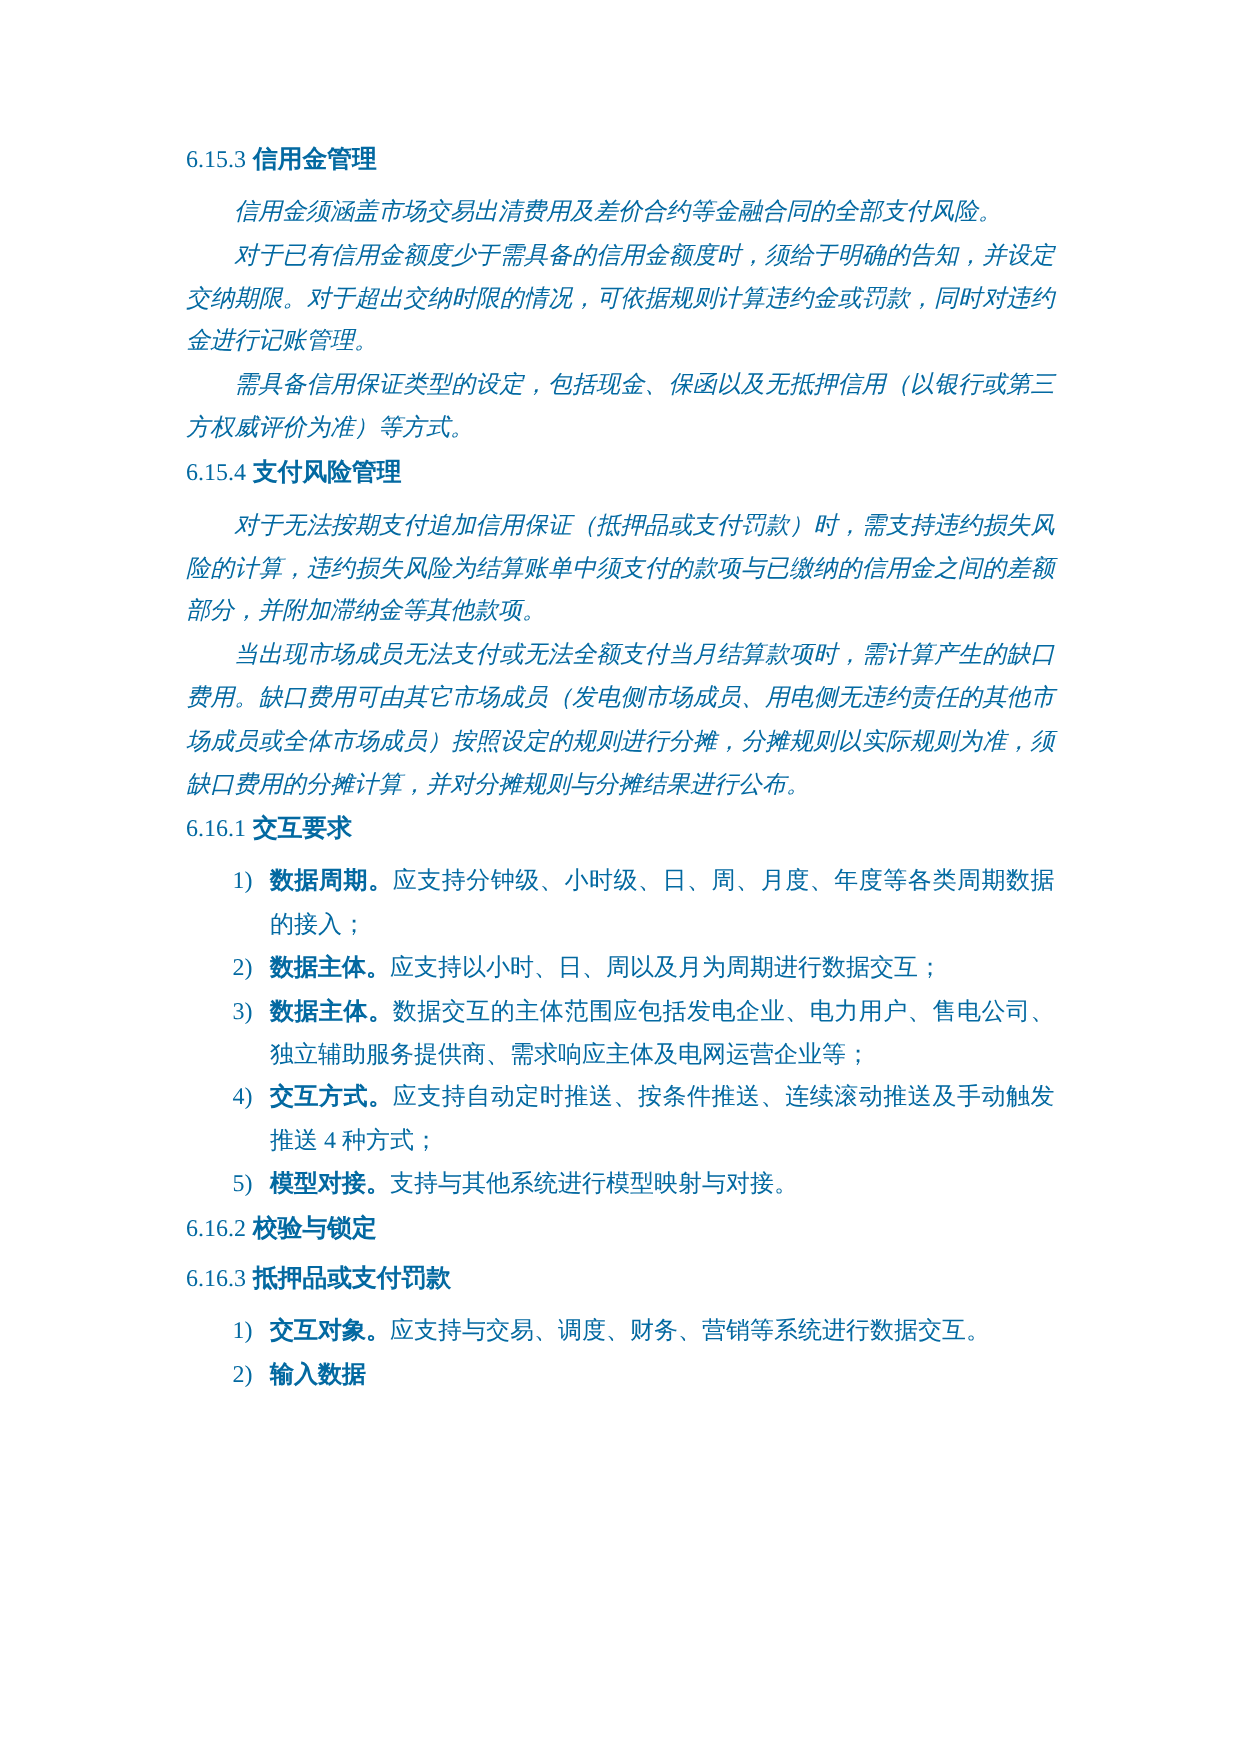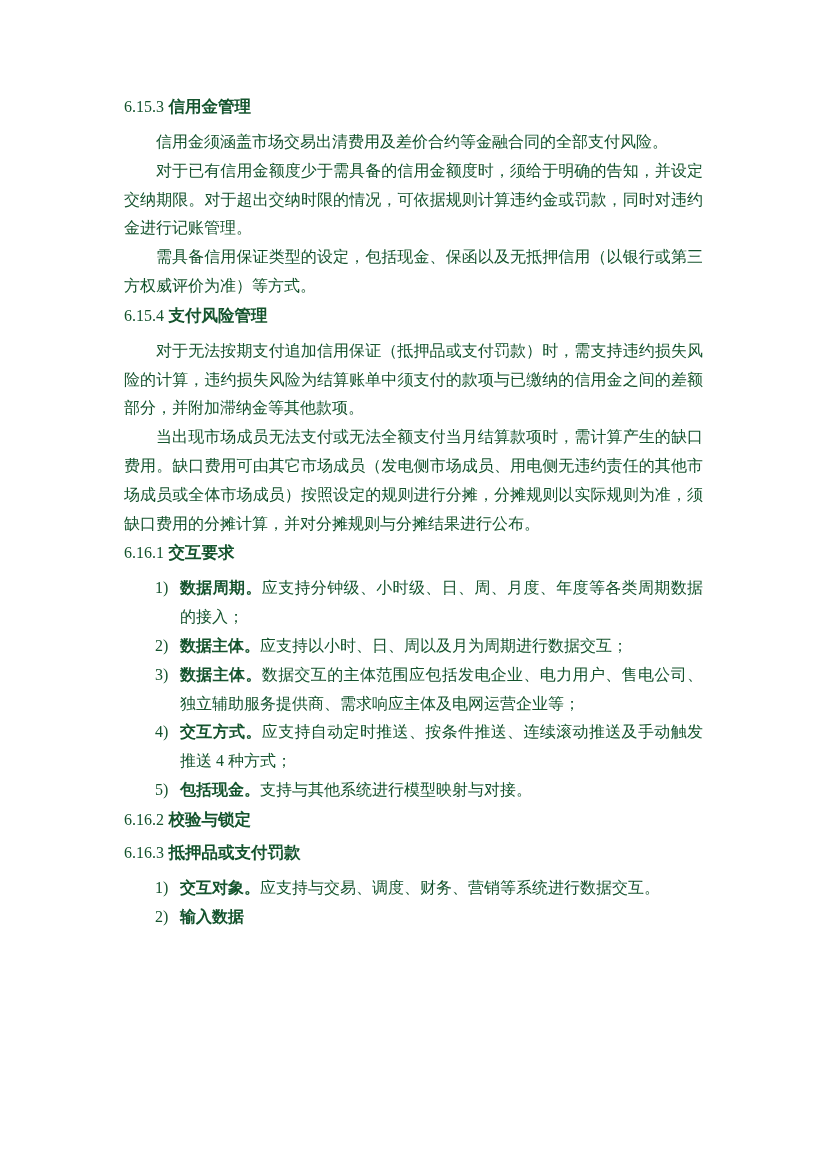--- a/index.html
+++ b/index.html
@@ -6,21 +6,21 @@
     margin: 0;
     padding: 0;
     background: #ffffff;
   }
   .page {
     position: relative;
     width: 827px;
     height: 1169px;
     box-sizing: border-box;
     background: #ffffff;
-    color: #14532d;
+    color: #0369a1;
     padding: 92px 124px 0 124px;
     font-family: "Liberation Serif", "DejaVu Serif", serif;
     font-size: 16px;
     overflow: hidden;
   }
   .h2, .h3 {
     font-family: "Liberation Sans", "DejaVu Sans", sans-serif;
     font-weight: 700;
     font-size: 16.5px;
     line-height: 22px;
@@ -30,20 +30,21 @@
   .h2 .heading-number, .h3 .heading-number {
     font-family: "Liberation Serif", "DejaVu Serif", serif;
     font-weight: 400;
     font-size: 16px;
   }
   p.para {
     margin: 0;
     line-height: 28.8px;
     text-align: justify;
     text-indent: 2em;
+    font-style: italic;
   }
   ul.doc-list {
     list-style: none;
     margin: 0;
     padding: 0;
   }
   ul.doc-list li {
     position: relative;
     margin: 0;
     padding-left: 56px;
@@ -69,21 +70,21 @@
     <p class="para">需具备信用保证类型的设定，包括现金、保函以及无抵押信用（以银行或第三方权威评价为准）等方式。</p>
     <div class="h3"><span class="heading-number">6.15.4</span> <span class="heading-title">支付风险管理</span></div>
     <p class="para">对于无法按期支付追加信用保证（抵押品或支付罚款）时，需支持违约损失风险的计算，违约损失风险为结算账单中须支付的款项与已缴纳的信用金之间的差额部分，并附加滞纳金等其他款项。</p>
     <p class="para">当出现市场成员无法支付或无法全额支付当月结算款项时，需计算产生的缺口费用。缺口费用可由其它市场成员（发电侧市场成员、用电侧无违约责任的其他市场成员或全体市场成员）按照设定的规则进行分摊，分摊规则以实际规则为准，须缺口费用的分摊计算，并对分摊规则与分摊结果进行公布。</p>
     <div class="h3"><span class="heading-number">6.16.1</span> <span class="heading-title">交互要求</span></div>
     <ul class="doc-list">
       <li><span class="list-marker">1)</span><span class="list-term">数据周期。</span><span class="list-text">应支持分钟级、小时级、日、周、月度、年度等各类周期数据的接入；</span></li>
       <li><span class="list-marker">2)</span><span class="list-term">数据主体。</span><span class="list-text">应支持以小时、日、周以及月为周期进行数据交互；</span></li>
       <li><span class="list-marker">3)</span><span class="list-term">数据主体。</span><span class="list-text">数据交互的主体范围应包括发电企业、电力用户、售电公司、独立辅助服务提供商、需求响应主体及电网运营企业等；</span></li>
       <li><span class="list-marker">4)</span><span class="list-term">交互方式。</span><span class="list-text">应支持自动定时推送、按条件推送、连续滚动推送及手动触发推送 4 种方式；</span></li>
-      <li><span class="list-marker">5)</span><span class="list-term">包括现金。</span><span class="list-text">支持与其他系统进行模型映射与对接。</span></li>
+      <li><span class="list-marker">5)</span><span class="list-term">模型对接。</span><span class="list-text">支持与其他系统进行模型映射与对接。</span></li>
     </ul>
     <div class="h3"><span class="heading-number">6.16.2</span> <span class="heading-title">校验与锁定</span></div>
     <div class="h3"><span class="heading-number">6.16.3</span> <span class="heading-title">抵押品或支付罚款</span></div>
     <ul class="doc-list">
       <li><span class="list-marker">1)</span><span class="list-term">交互对象。</span><span class="list-text">应支持与交易、调度、财务、营销等系统进行数据交互。</span></li>
       <li><span class="list-marker">2)</span><span class="list-term">输入数据</span></li>
     </ul>
   </div>
 
 </body></html>

